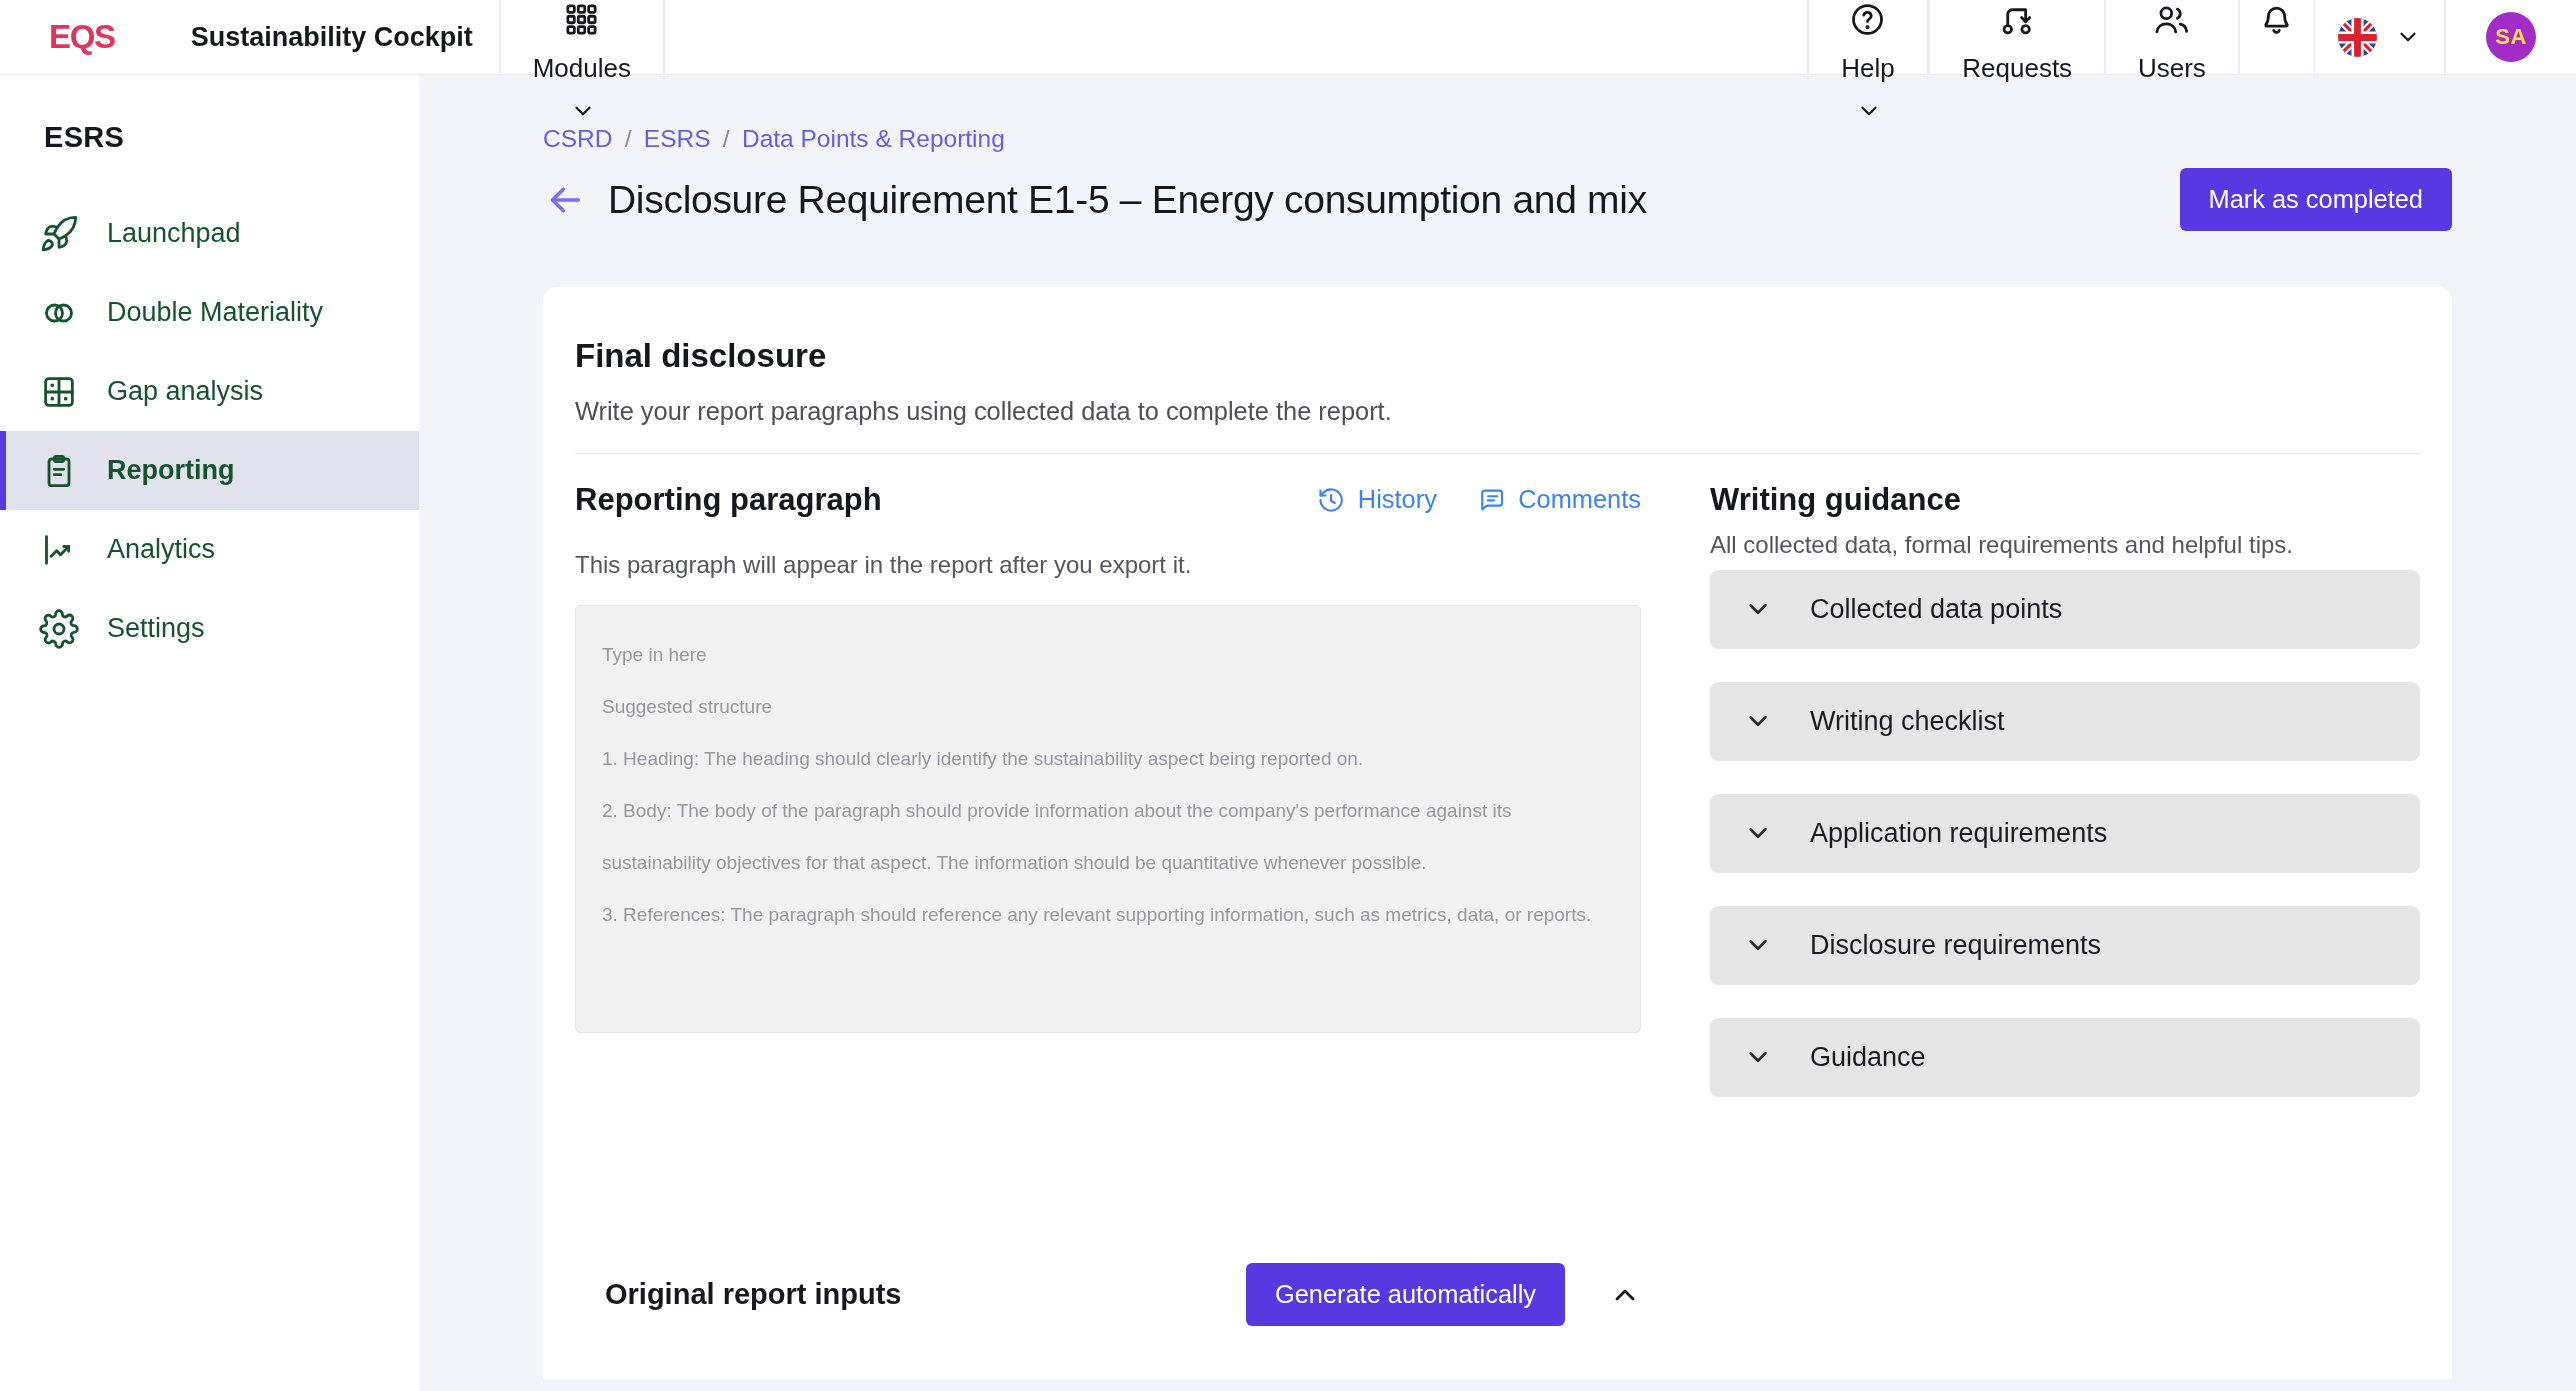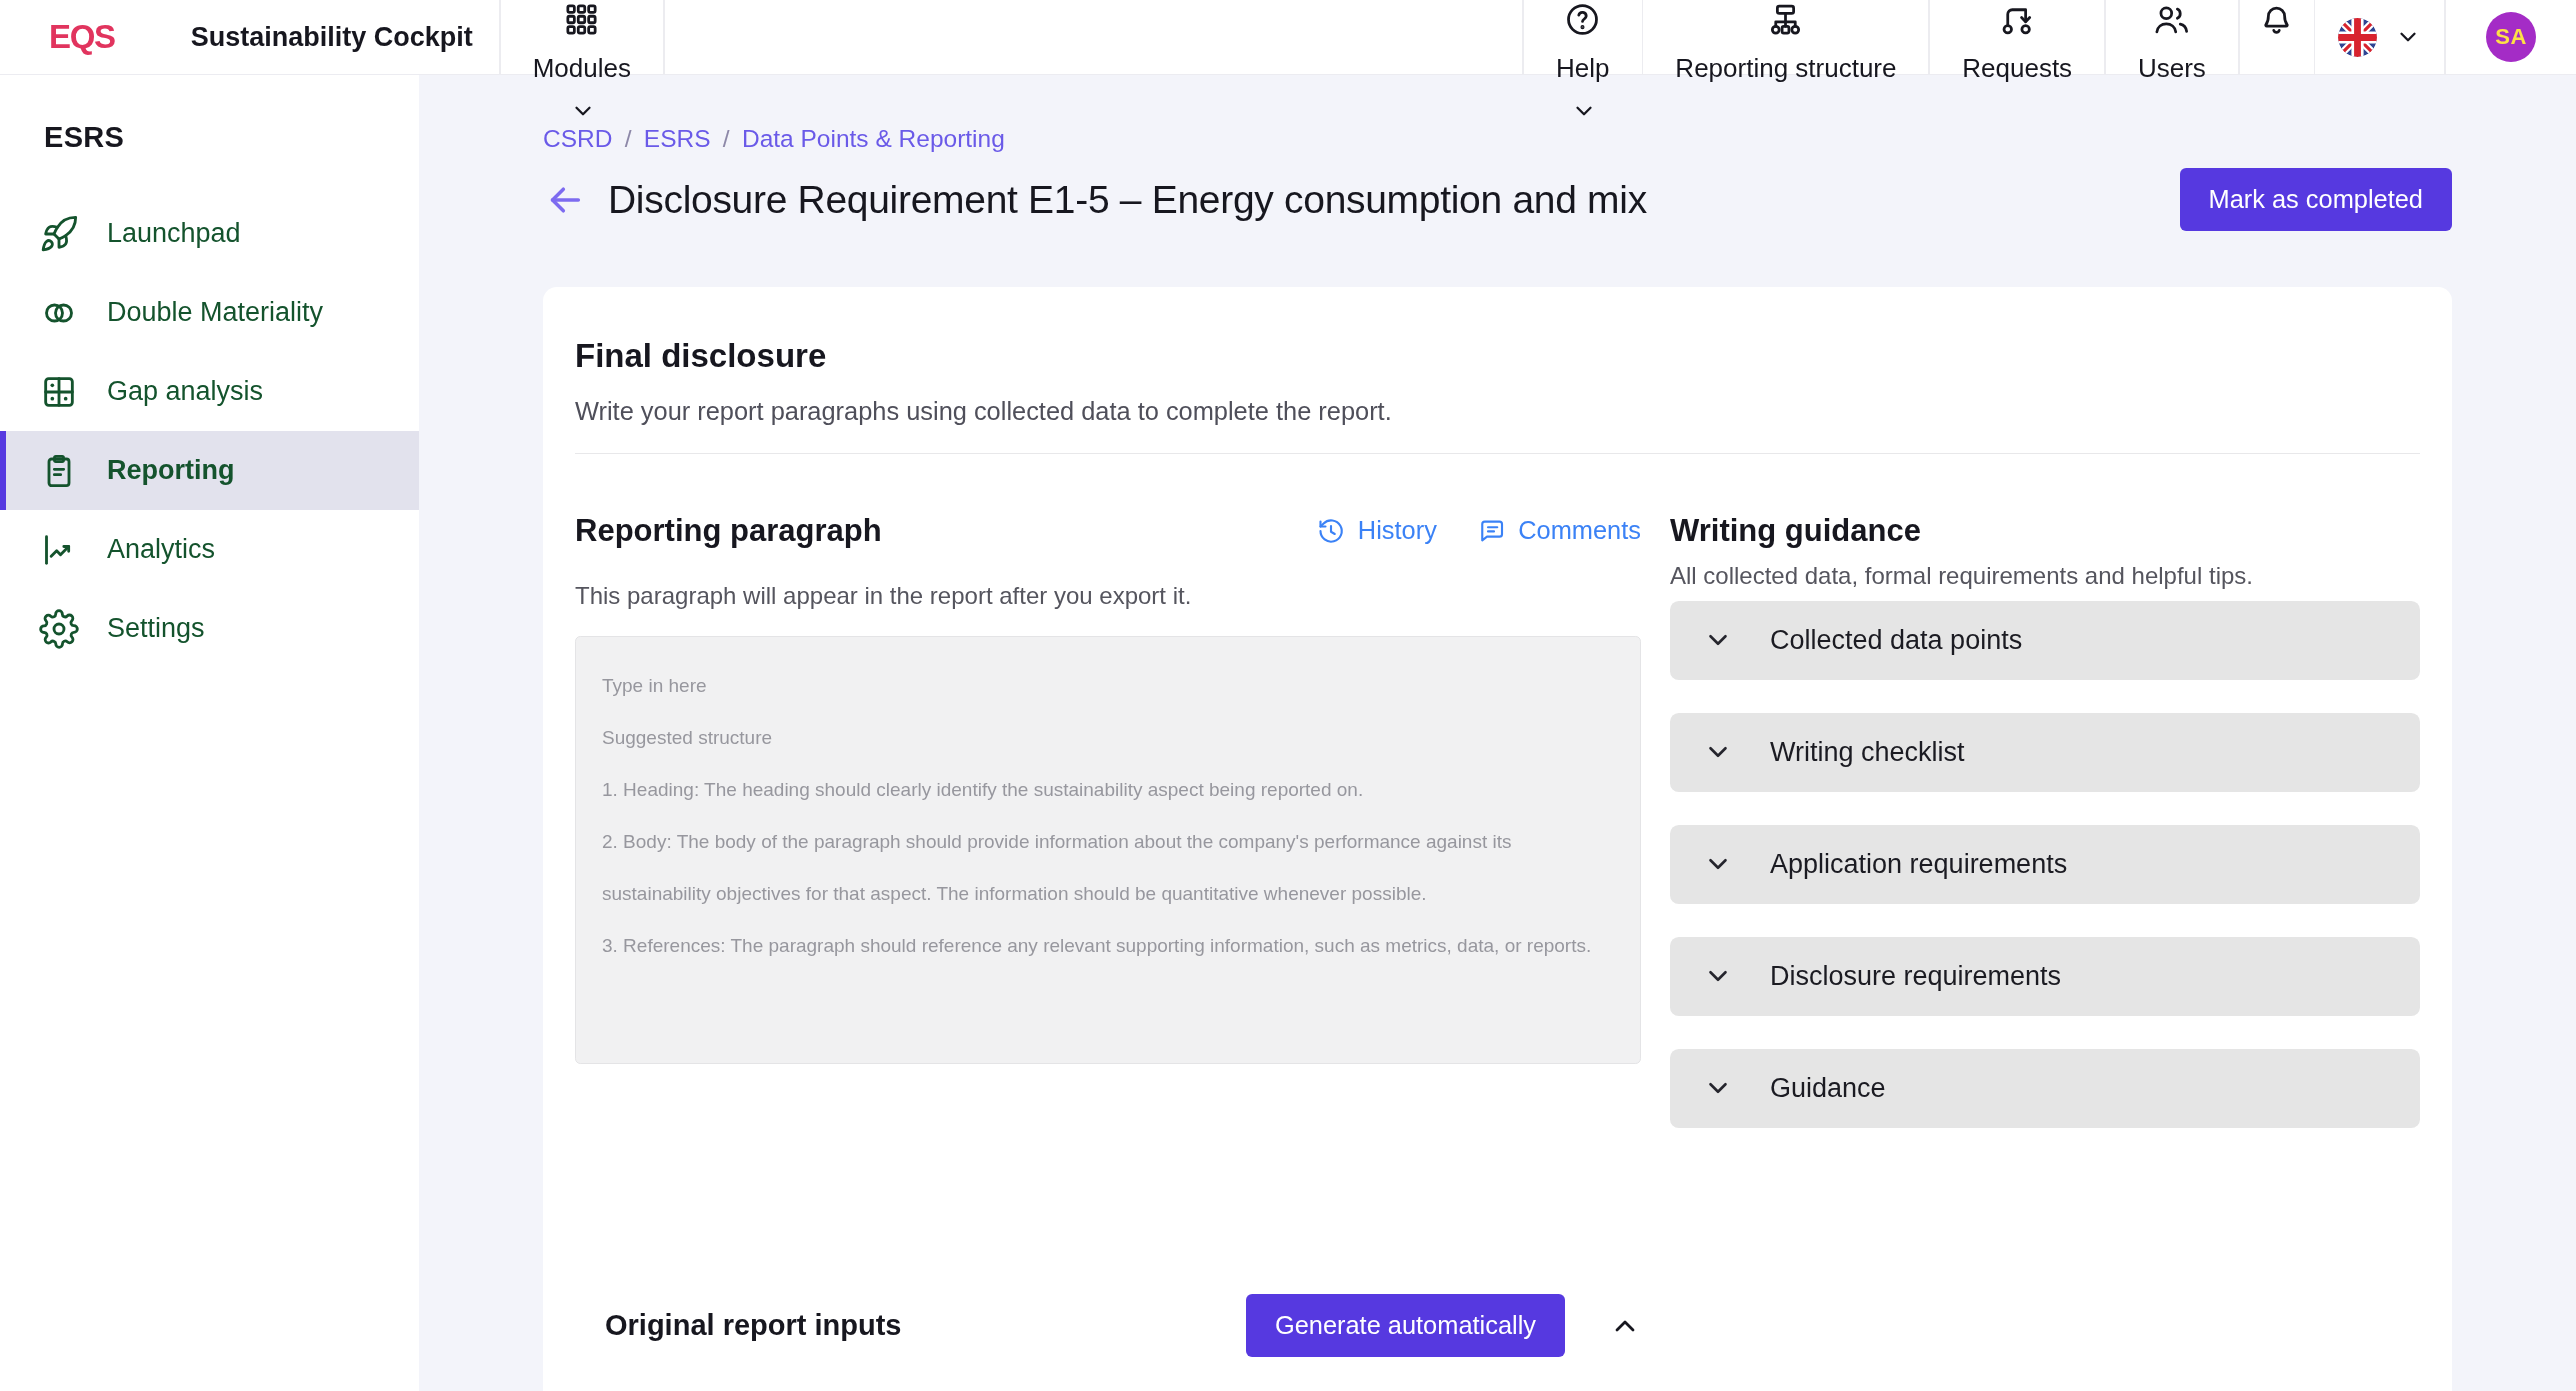--- a/index.html
+++ b/index.html
@@ -48,21 +48,21 @@
   .btn-primary { background:#5639E0; color:#fff; border:none; border-radius:6.1px; font-size:25.4px;
     font-weight:500; font-family:inherit; height:63px; padding:0 29px; cursor:pointer; white-space:nowrap; }
   .title-row .btn-primary { margin-left:auto; }
 
   .card { margin-top:56px; background:#fff; border-radius:14px 14px 0 0; min-height:1034px;
     padding:49px 32px 53px 32px; }
   .card h2 { font-size:33px; font-weight:600; line-height:40px; }
   .card-desc { margin-top:19px; font-size:25.4px; color:#4F4F5A; line-height:32px; }
   .hr { margin-top:26px; border-top:1.8px solid #E8E8EA; }
 
-  .columns { display:flex; margin-top:57px; }
+  .columns { display:flex; margin-top:26px;gap:40px; }
   .col-left { flex:0 0 1066px; }
   .col-right { flex:1; margin-left:29px; }
 
   .rp-head { display:flex; align-items:center; }
   h3.sec-title { font-size:31px; font-weight:600; line-height:39px; }
   .ghost-btn { display:flex; align-items:center; gap:11.4px; color:#3b82f6; font-size:25.4px;
     cursor:pointer; background:none; border:none; font-family:inherit; }
   .ghost-btn svg { width:30px; height:30px; }
   .rp-head .ghost-btn { margin-left:40px; }
   .rp-head .spacer { flex:1; }
@@ -123,31 +123,20 @@
       <circle cx="12" cy="12" r="8.6"></circle>
         <path d="M9.7 9.3a2.35 2.35 0 0 1 4.6.6c0 1.6-2.3 1.9-2.3 3.3"></path>
         <circle cx="12" cy="16.7" r="0.4" fill="currentColor"></circle>
     </svg>
     <span>Help</span>
     <svg class="stroke w2 icon30 chev" viewBox="0 0 24 24">
         <path d="M6 9l6 6 6-6"></path>
       </svg>
   </div>
   <div class="nav-div"></div>
-  <div class="nav-sec nav-btn">
-    <svg class="stroke icon44" viewBox="0 0 24 24">
-      <rect x="7" y="3.8" width="10" height="4.4" rx="1.2"></rect>
-        <path d="M12 8.2v8"></path>
-        <path d="M6 16.2v-2.8h12v2.8"></path>
-      <circle cx="6" cy="18.3" r="2.1"></circle>
-        <circle cx="18" cy="18.3" r="2.1"></circle>
-        <rect x="9.9" y="16.2" width="4.2" height="4.2" rx="1"></rect>
-    </svg>
-    <span>Reporting structure</span>
-  </div>
   <div class="nav-div"></div>
   <div class="nav-sec nav-btn">
     <svg class="stroke icon44" viewBox="0 0 24 24">
       <circle cx="6" cy="18" r="2.3"></circle>
         <circle cx="17" cy="18" r="2.3"></circle>
       <path d="M6 15.7V8.8A2.8 2.8 0 0 1 8.8 6H17v7.2"></path>
         <path d="M14.5 10.8 17 13.4l2.5-2.6"></path>
     </svg>
     <span>Requests</span>
   </div>

